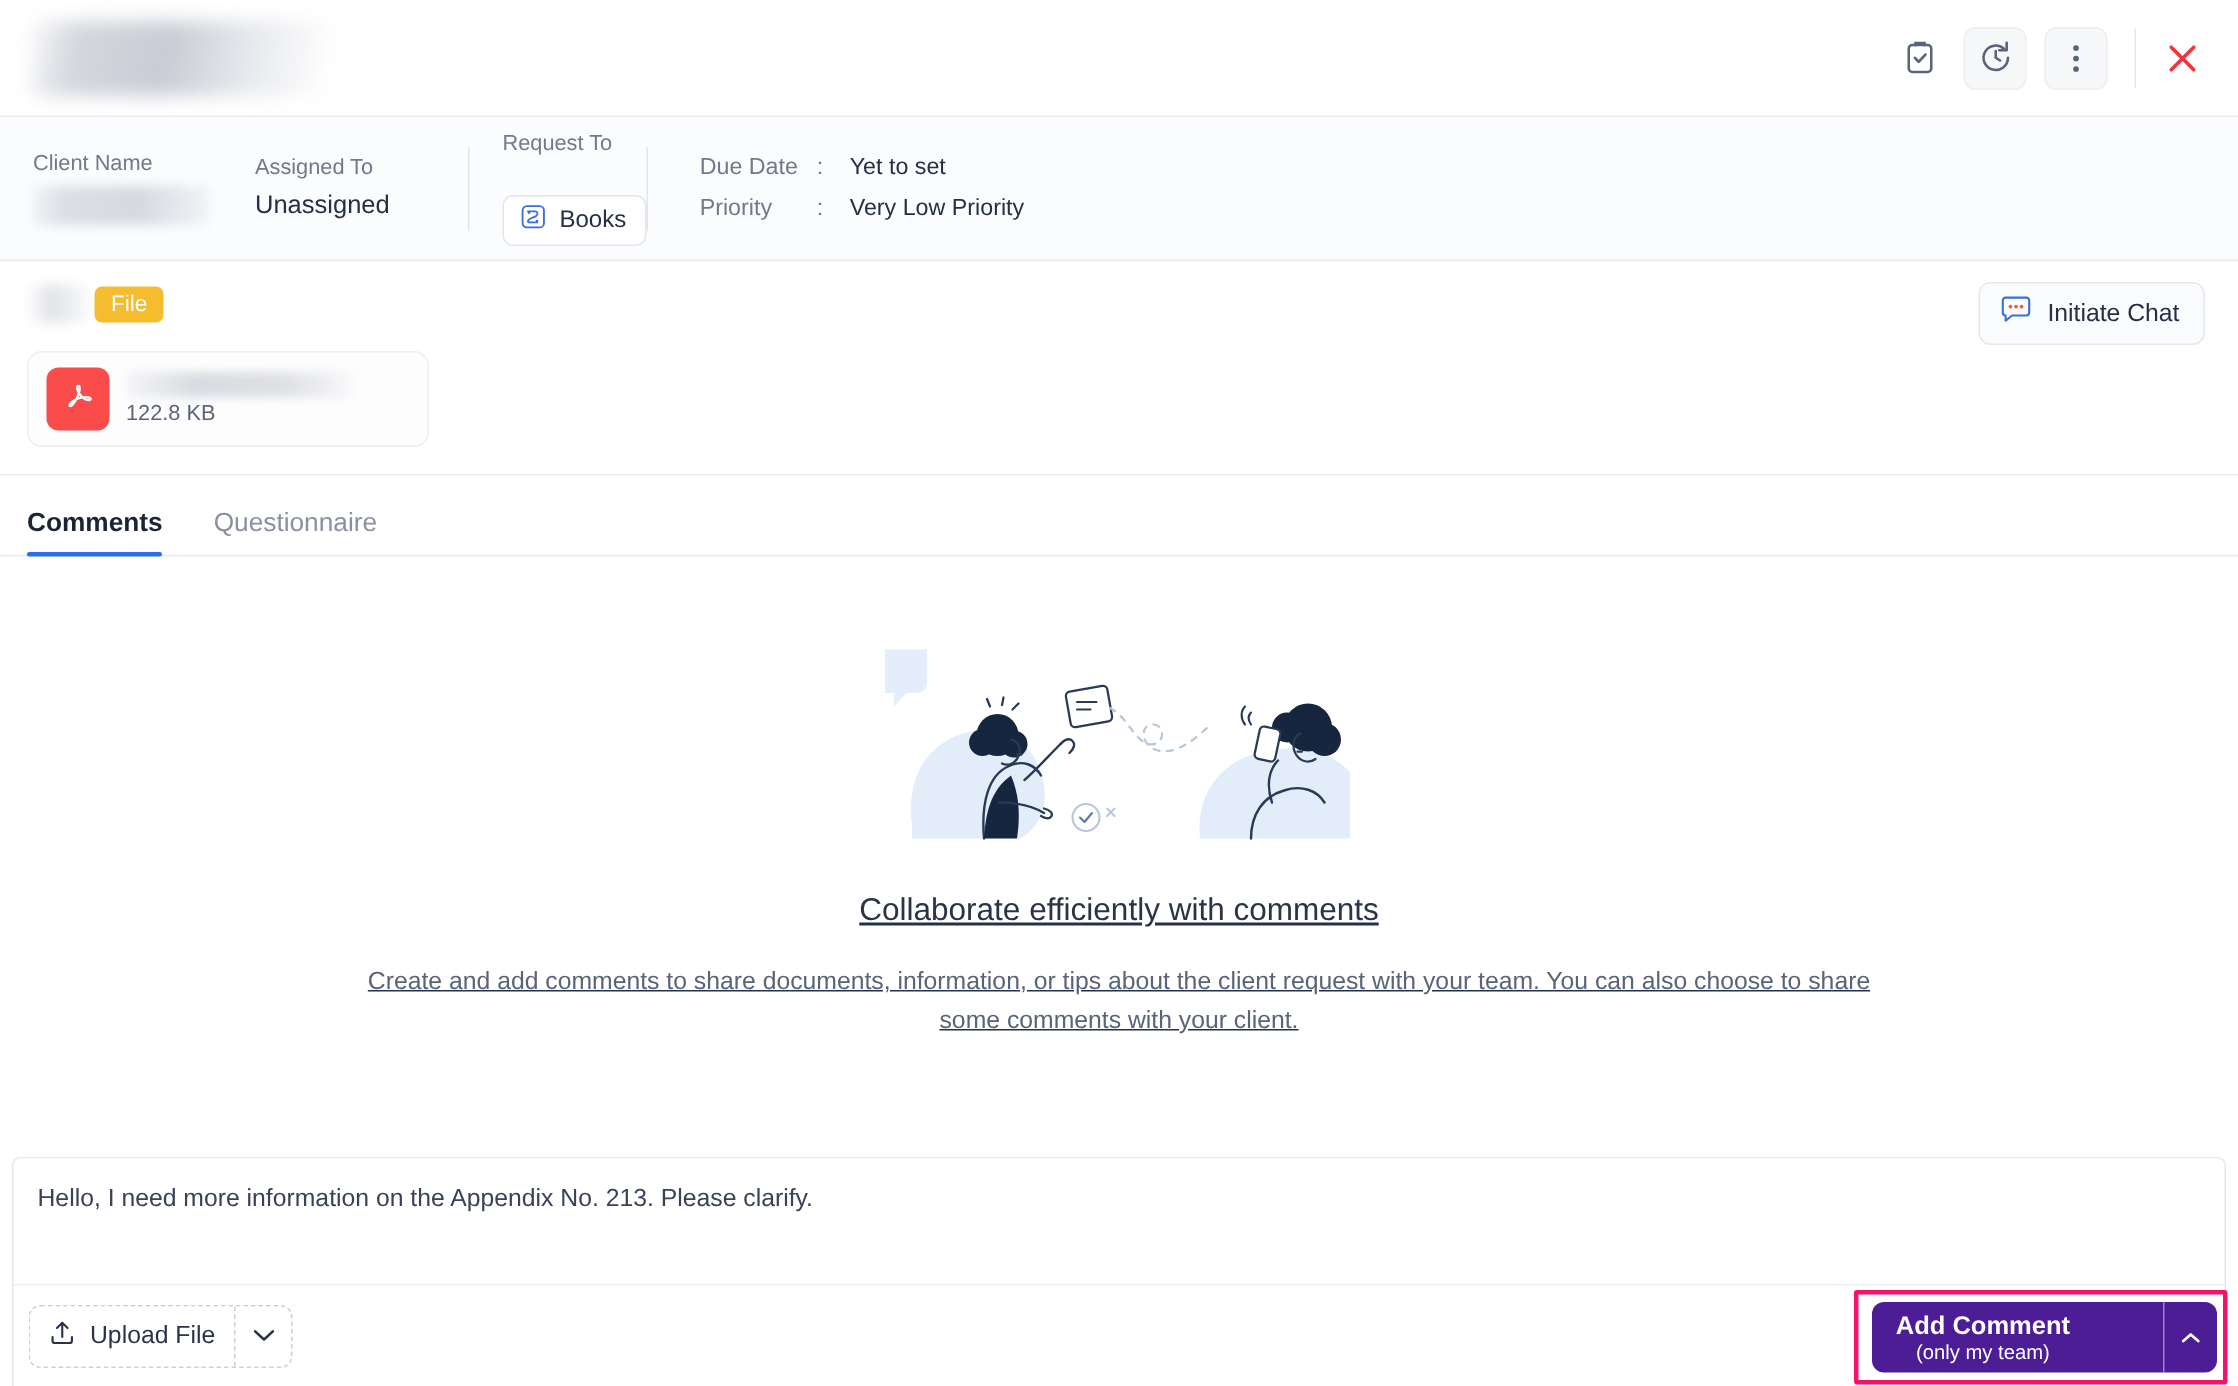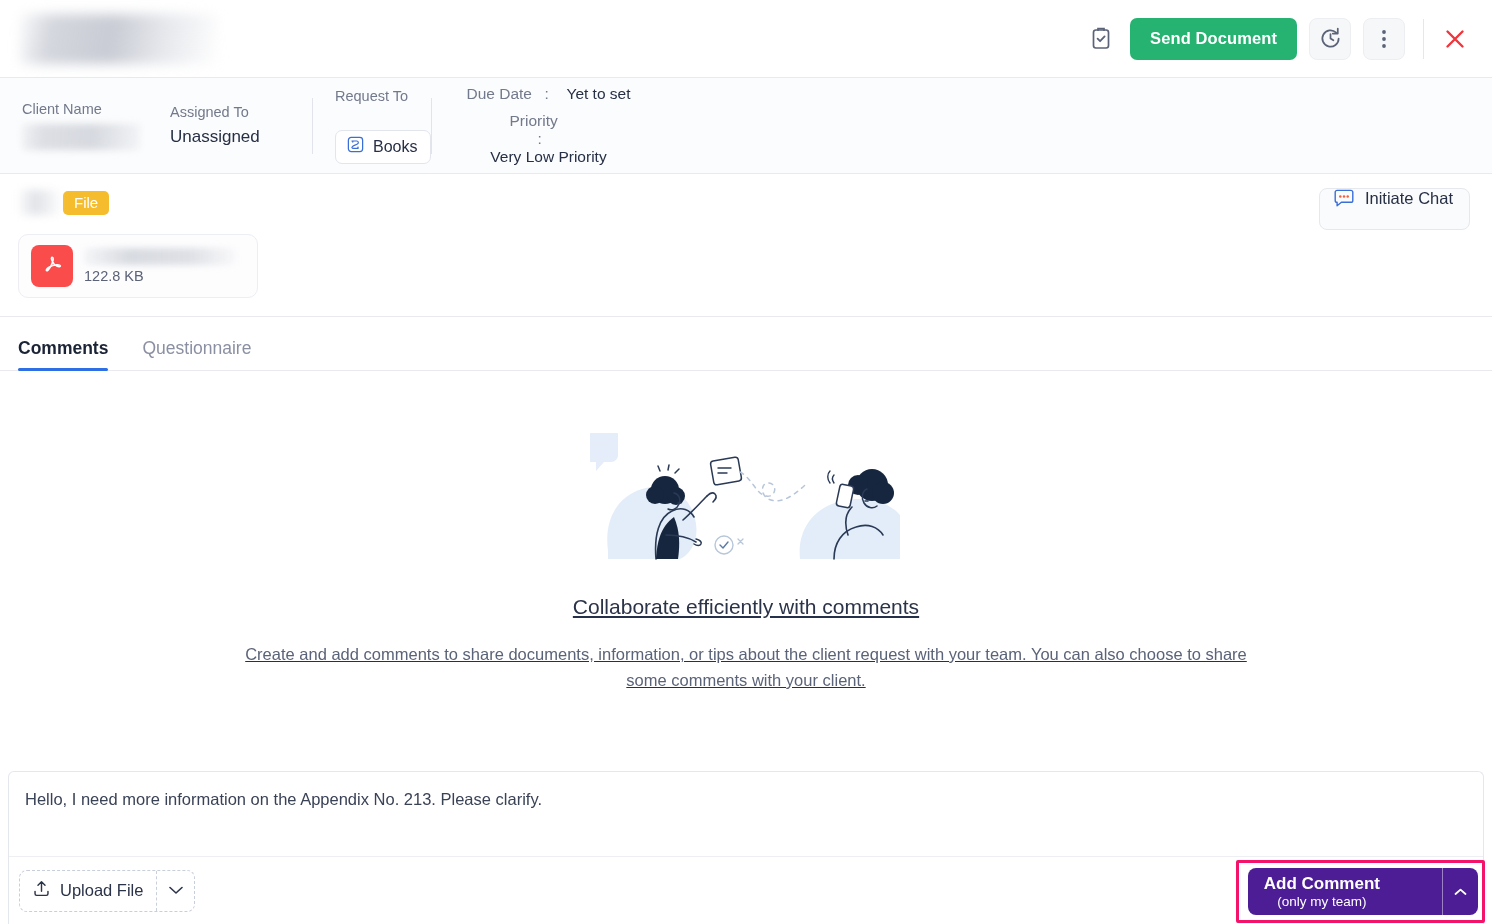--- a/index.html
+++ b/index.html
@@ -109,21 +109,21 @@
     padding: 0 13px 0 10px;
     border: 1px solid #e2e5ec;
     border-radius: 7px;
     background: #fff;
     display: inline-flex; align-items: center; gap: 8px;
     font-size: 16px; color: #262f45;
     cursor: pointer;
   }
   .m-dates { padding-left: 34px; }
   .meta-kv { display: flex; align-items: center; font-size: 15.5px; }
-  .meta-kv + .meta-kv { margin-top: 9px; flex-direction: column; }
+  .meta-kv + .meta-kv { margin-top: 9px; }
   .kv-k { color: #73798c; width: 78px; }
   .kv-c { color: #73798c; width: 22px; }
   .kv-v { color: #262f45; }
 
   
   .statusarea {
     padding: 16px 22px 18px 18px;
     border-bottom: 1px solid #e8eaf0;
     position: relative;
   }
@@ -145,27 +145,27 @@
     border-radius: 5px;
     line-height: 1;
   }
   .chat-btn {
     position: absolute; right: 22px; top: 14px;
     height: 42px;
     padding: 0 16px 0 13px;
     border: 1px solid #e6e8ee;
     border-radius: 8px;
     background: #fafbfc;
-    display: flex; gap: 10px;
+    display: flex; align-items: center; gap: 10px;
     font-size: 16.5px; color: #262f45;
     cursor: pointer;
   }
   .file-card {
     margin-top: 19px;
-    width: 240px; height: 64px;
+    width: 268px; height: 64px;
     border: 1px solid #eceef3;
     border-radius: 10px;
     background: #fdfdfe;
     display: flex; align-items: center;
     padding: 0 12px;
     gap: 11px;
     cursor: pointer;
   }
   .pdf-icon {
     width: 42px; height: 42px; min-width: 42px;
@@ -305,23 +305,20 @@
     <div class="topbar-actions">
 
       <div class="icon-btn-plain">
         <svg width="22" height="24" viewBox="0 0 22 24" fill="none">
           <rect x="3.5" y="3" width="15" height="18" rx="2.4" stroke="#5b6379" stroke-width="1.7"></rect>
           <path d="M8 3.2V1.6h6v1.6" stroke="#5b6379" stroke-width="1.7" stroke-linecap="round"></path>
           <path d="M7.6 11.6l2.5 2.6 4.5-4.8" stroke="#5b6379" stroke-width="1.8" stroke-linecap="round" stroke-linejoin="round"></path>
         </svg>
       </div>
 
-      <button class="btn-send">
-        <span>Send Document</span>
-      </button>
 
       <div class="icon-btn-box">
         <svg width="23" height="23" viewBox="0 0 24 24" fill="none">
           <path d="M20.5 12a8.5 8.5 0 1 1-2.6-6.1" stroke="#5b6379" stroke-width="1.8" stroke-linecap="round"></path>
           <path d="M19.6 1.6v5.2h-5.2" stroke="#5b6379" stroke-width="1.8" stroke-linecap="round" stroke-linejoin="round"></path>
           <path d="M12 7.4V12l3 1.9" stroke="#5b6379" stroke-width="1.8" stroke-linecap="round" stroke-linejoin="round"></path>
         </svg>
       </div>
 
       <div class="icon-btn-box">

